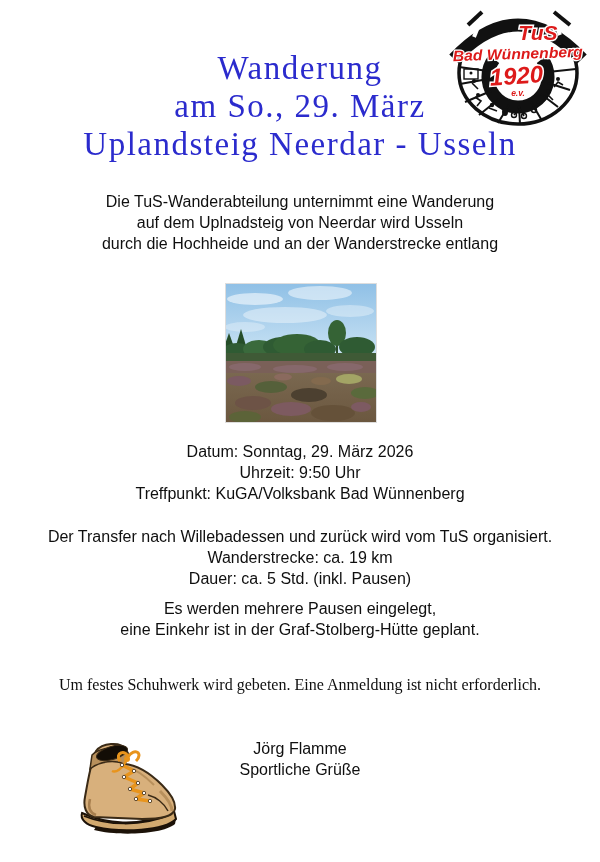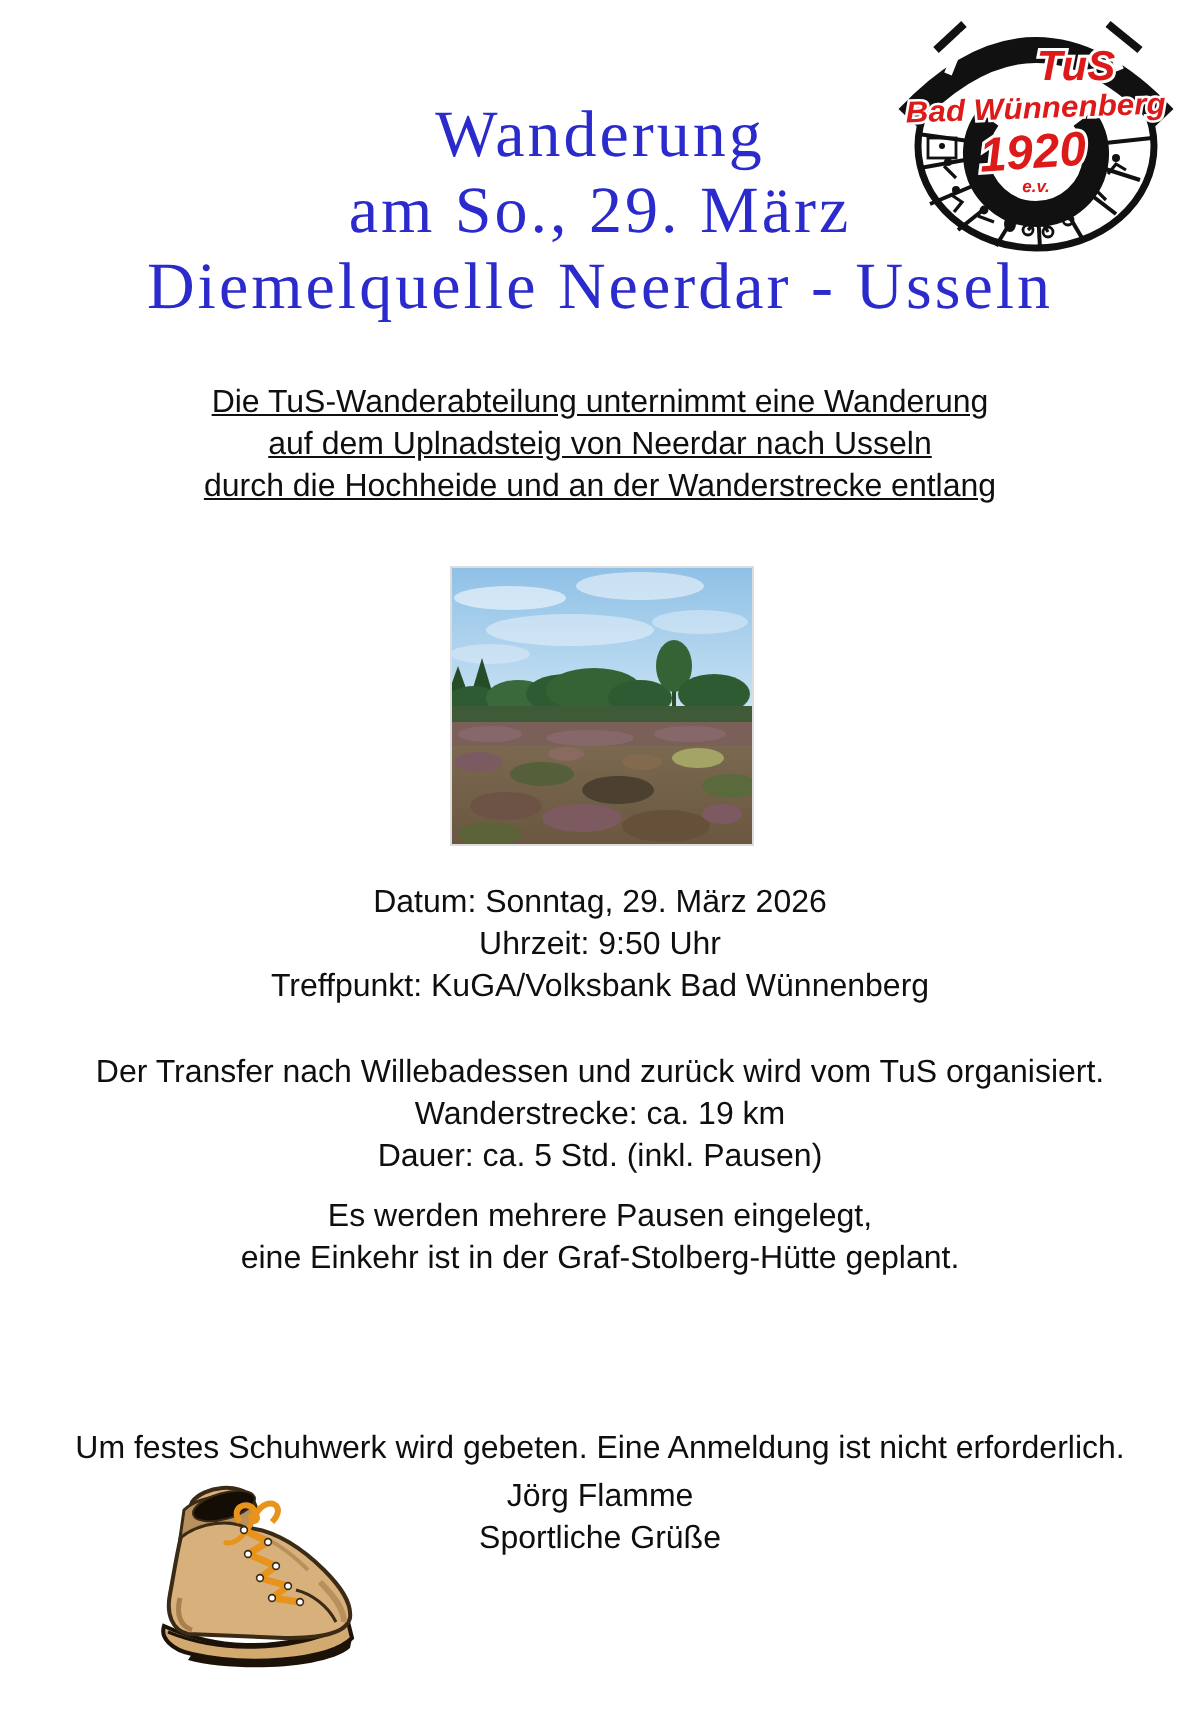--- a/index.html
+++ b/index.html
@@ -5,42 +5,42 @@
   html,body{margin:0;padding:0;background:#ffffff;}
   .page{position:relative;width:600px;height:862px;background:#ffffff;overflow:hidden;
         font-family:"Liberation Sans",sans-serif;color:#0f0f0f;}
   .title{position:absolute;top:49px;left:0;width:600px;text-align:center;
          font-family:"Liberation Serif","DejaVu Serif",serif;
          font-size:33px;line-height:38px;letter-spacing:1.5px;color:#2b2bcd;}
   .title div{white-space:nowrap;}
   .para{position:absolute;left:0;width:600px;text-align:center;
         font-size:16px;line-height:21.2px;}
   .para div{white-space:nowrap;}
-  .intro{top:191px;text-decoration:underline;}
+  .intro{top:191px;}
   .details{top:441px;}
   .transfer{top:526px;}
   .breaks{top:598px;}
-  .notes{top:714px;}
+  .notes{top:674px;font-family:Liberation Serif, serif;}
   .signature{top:738px;}
   .logo{position:absolute;top:9px;left:448px;width:139px;height:122px;}
   .photo{position:absolute;top:283px;left:225px;width:152px;height:140px;}
   .boot{position:absolute;top:739px;left:76px;width:104px;height:98px;}
   svg{display:block;}
   .logo text{font-family:"Liberation Sans",sans-serif;font-weight:bold;font-style:italic;
              paint-order:stroke;stroke:#ffffff;}
 </style>
 </head>
 <body>
 
 <div class="page">
 
   <div class="title">
     <div>Wanderung</div>
     <div>am So., 29. März</div>
-    <div>Diemelquelle Neerdar - Usseln</div>
+    <div>Uplandsteig Neerdar - Usseln</div>
   </div>
 
   <div class="logo">
     <svg width="139" height="122" viewBox="0 0 139 122">
 
       <ellipse cx="70" cy="64" rx="59" ry="51" fill="#ffffff" stroke="#111111" stroke-width="3.5"></ellipse>
 
       <path d="M6,50 Q70,-18 134,50" fill="none" stroke="#111111" stroke-width="13"></path>
       <line x1="20" y1="16" x2="34" y2="3" stroke="#111111" stroke-width="4"></line>
       <line x1="106" y1="3" x2="122" y2="16" stroke="#111111" stroke-width="4"></line>
@@ -90,21 +90,21 @@
         <text x="90" y="31" font-size="21" text-anchor="middle" stroke-width="3">TuS</text>
         <text x="70" y="50" font-size="15" text-anchor="middle" stroke-width="2.5" textLength="130" lengthAdjust="spacingAndGlyphs" transform="rotate(-2 70 50)">Bad Wünnenberg</text>
         <text x="69" y="75" font-size="24" text-anchor="middle" stroke-width="3" transform="rotate(-4 69 75)">1920</text>
         <text x="70" y="87" font-size="8.5" text-anchor="middle" stroke-width="1.5">e.v.</text>
       </g>
     </svg>
   </div>
 
   <div class="para intro">
     <div>Die TuS-Wanderabteilung unternimmt eine Wanderung</div>
-    <div>auf dem Uplnadsteig von Neerdar nach Usseln</div>
+    <div>auf dem Uplnadsteig von Neerdar wird Usseln</div>
     <div>durch die Hochheide und an der Wanderstrecke entlang</div>
   </div>
 
   <div class="photo">
     <svg width="152" height="140" viewBox="0 0 152 140">
       <defs>
         <linearGradient id="sky" x1="0" y1="0" x2="0" y2="1">
           <stop offset="0" stop-color="#8fc0e6"></stop>
             <stop offset="1" stop-color="#cfe6f5"></stop>
         </linearGradient>

